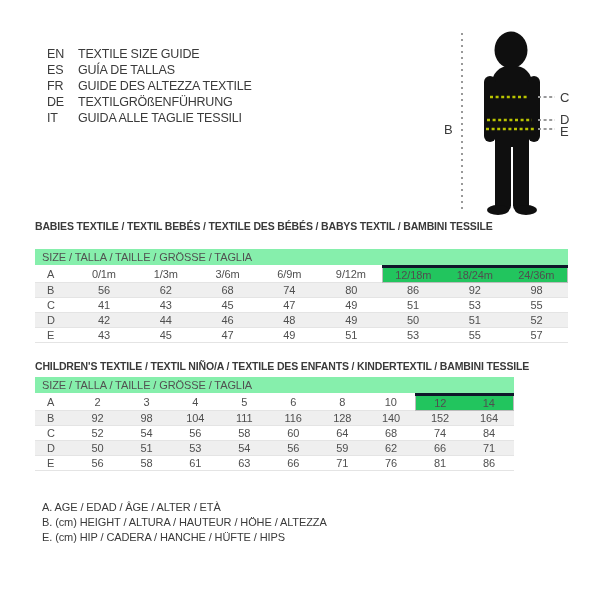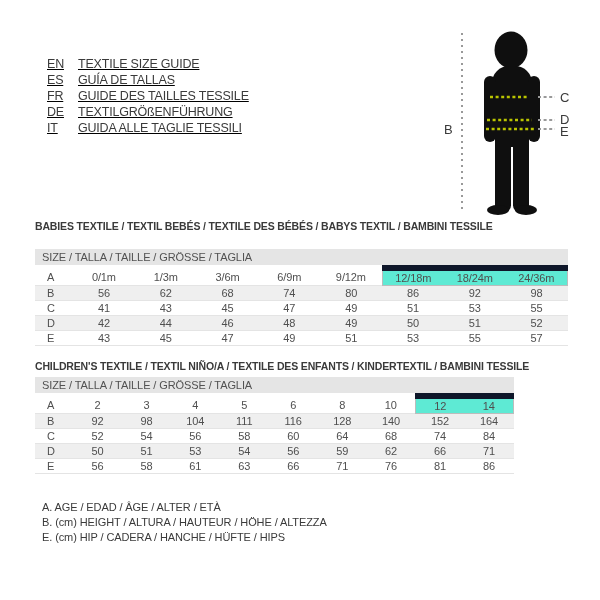--- a/index.html
+++ b/index.html
@@ -1,47 +1,47 @@
 <!DOCTYPE html>
 <html><head>
 <meta charset="utf-8">
 <style>
   html,body{margin:0;padding:0;background:#fff;}
   .page{position:relative;width:600px;height:600px;background:#ffffff;overflow:hidden;
         font-family:"Liberation Sans", sans-serif;}
 
   
-  .lang-list{position:absolute;left:47px;top:56px;text-decoration:underline;}
+  .lang-list{position:absolute;left:47px;top:46px;}
   .lang-row{display:flex;height:16px;line-height:16px;font-size:12.5px;color:#3a3a3a;
             letter-spacing:-0.2px;white-space:nowrap;}
   .lang-code{width:31px;flex:0 0 31px;}
 
   
   .figure{position:absolute;left:428px;top:5px;width:172px;height:222px;}
   .fig-label{font-size:13px;font-family:"Liberation Sans", sans-serif;}
 
   
   .section-title{position:absolute;font-size:10.5px;font-weight:bold;color:#3a3a3a;
                  letter-spacing:-0.15px;white-space:nowrap;}
   .babies-title{left:35px;top:220px;}
   .children-title{left:35px;top:360px;text-align:right;}
 
   
   .size-table{position:absolute;}
   .babies-table{left:35px;top:249px;width:533px;}
   .children-table{left:35px;top:377px;width:479px;}
-  .band{height:16px;line-height:16px;background:#e5e5e5;color:#515151;
+  .band{height:16px;line-height:16px;background:#86efac;color:#515151;
         font-size:11px;padding-left:7px;letter-spacing:-0.1px;}
   .size-table table{width:100%;border-collapse:collapse;table-layout:fixed;}
   .size-table tr{border-bottom:1px solid #e4e4e4;}
   .size-table tr.stripe{background:#efefef;}
   .size-table td{height:14px;font-size:11px;color:#4f4f4f;text-align:center;
                  padding:0;letter-spacing:-0.1px;}
   .size-table td.rowlabel{width:26px;text-align:left;padding-left:12px;}
-  .size-table td.boxed{border-top:6px solid #0f172a;border-bottom:1px solid #bcbcbc;background:#5eead4;}
+  .size-table td.boxed{border-top:3px solid #0f172a;border-bottom:1px solid #bcbcbc;background:#22c55e;}
   .size-table td.boxed-first{border-left:1px solid #bcbcbc;}
   .size-table td.boxed-last{border-right:1px solid #bcbcbc;}
 
   
   .legend{position:absolute;left:42px;top:500px;}
   .legend-line{height:15px;line-height:15px;font-size:11px;color:#3a3a3a;
                letter-spacing:-0.1px;white-space:nowrap;}
 </style>
 </head>
 <body>
@@ -52,21 +52,21 @@
     <div class="lang-row">
       <span class="lang-code">EN</span>
       <span class="lang-text">TEXTILE SIZE GUIDE</span>
     </div>
     <div class="lang-row">
       <span class="lang-code">ES</span>
       <span class="lang-text">GUÍA DE TALLAS</span>
     </div>
     <div class="lang-row">
       <span class="lang-code">FR</span>
-      <span class="lang-text">GUIDE DES TAILLES TESSILE</span>
+      <span class="lang-text">GUIDE DES ALTEZZA TEXTILE</span>
     </div>
     <div class="lang-row">
       <span class="lang-code">DE</span>
       <span class="lang-text">TEXTILGRÖßENFÜHRUNG</span>
     </div>
     <div class="lang-row">
       <span class="lang-code">IT</span>
       <span class="lang-text">GUIDA ALLE TAGLIE TESSILI</span>
     </div>
   </div>

